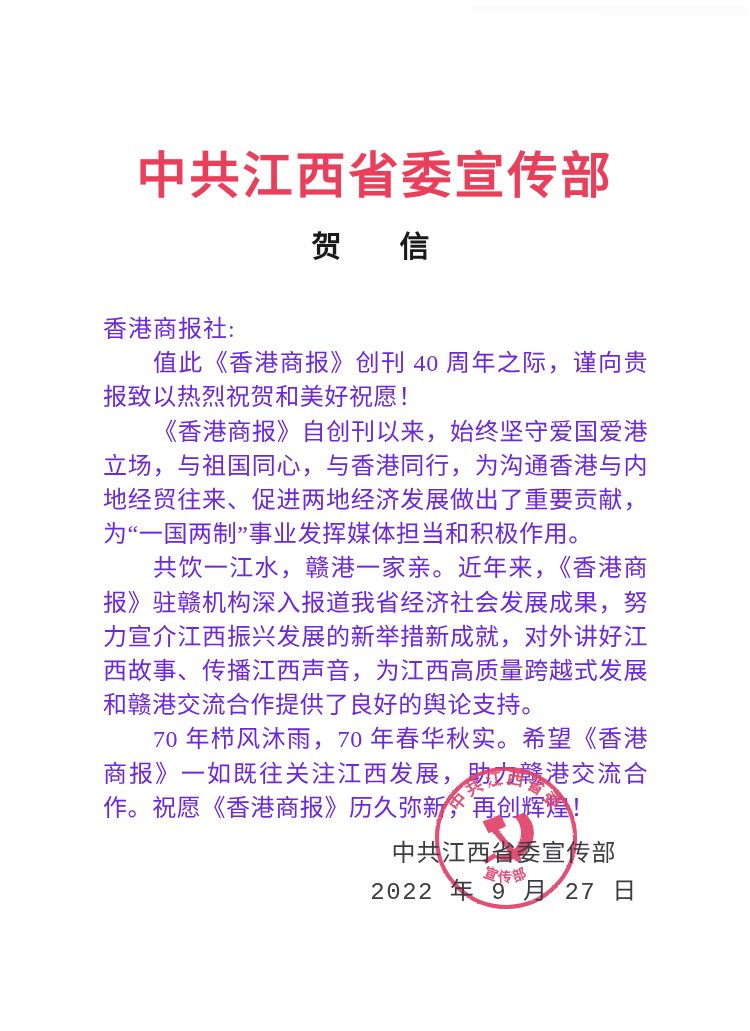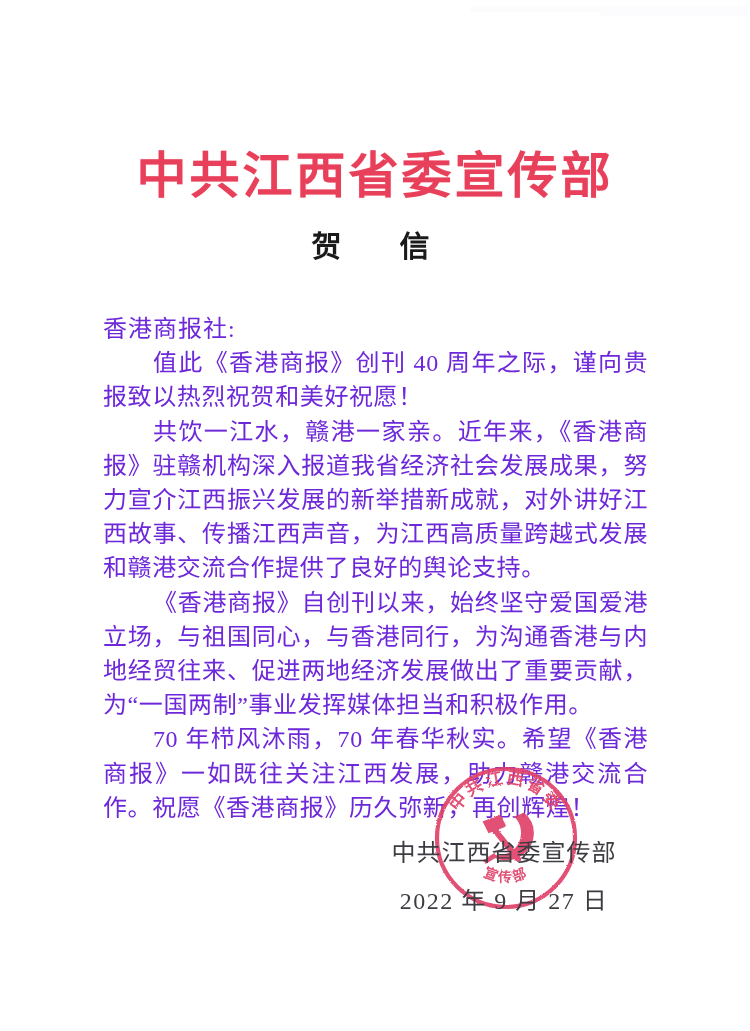--- a/index.html
+++ b/index.html
@@ -109,21 +109,22 @@
     line-height: 34px;
     z-index: 3;
   }
   .sign-org {
     letter-spacing: 1px;
     white-space: nowrap;
   }
   .sign-date {
     letter-spacing: 1.5px;
     white-space: nowrap;
-    margin-top: 14px;
+    margin-top: 6px;
+    font-family: Liberation Mono, monospace;
   }
 
   
   .seal {
     position: absolute;
     left: 432px;
     top: 764px;
     width: 148px;
     height: 148px;
     z-index: 2;
@@ -154,22 +155,22 @@
   <div class="scan-noise top-right"></div>
   <div class="scan-noise top-right2"></div>
 
   <div class="masthead">中共江西省委宣传部</div>
 
   <div class="doc-subtitle">贺　信</div>
 
   <div class="body-block">
     <p class="salutation">香港商报社:</p>
     <p class="para">值此《香港商报》创刊 40 周年之际，谨向贵报致以热烈祝贺和美好祝愿！</p>
+    <p class="para">《香港商报》自创刊以来，始终坚守爱国爱港立场，与祖国同心，与香港同行，为沟通香港与内地经贸往来、促进两地经济发展做出了重要贡献，为“一国两制”事业发挥媒体担当和积极作用。</p>
     <p class="para">共饮一江水，赣港一家亲。近年来，《香港商报》驻赣机构深入报道我省经济社会发展成果，努力宣介江西振兴发展的新举措新成就，对外讲好江西故事、传播江西声音，为江西高质量跨越式发展和赣港交流合作提供了良好的舆论支持。</p>
-    <p class="para">《香港商报》自创刊以来，始终坚守爱国爱港立场，与祖国同心，与香港同行，为沟通香港与内地经贸往来、促进两地经济发展做出了重要贡献，为“一国两制”事业发挥媒体担当和积极作用。</p>
     <p class="para">70 年栉风沐雨，70 年春华秋实。希望《香港商报》一如既往关注江西发展，助力赣港交流合作。祝愿《香港商报》历久弥新，再创辉煌！</p>
   </div>
 
   <div class="seal">
     <svg viewBox="0 0 148 148" xmlns="http://www.w3.org/2000/svg">
       <defs>
         <path id="arcTop" d="M 20 74 A 54 54 0 0 1 128 74" fill="none"></path>
         <path id="arcBottom" d="M 30 74 A 44 44 0 0 0 118 74" fill="none"></path>
         <filter id="rough" x="-20%" y="-20%" width="140%" height="140%">
           <feTurbulence type="fractalNoise" baseFrequency="0.75" numOctaves="3" result="n"></feTurbulence>

